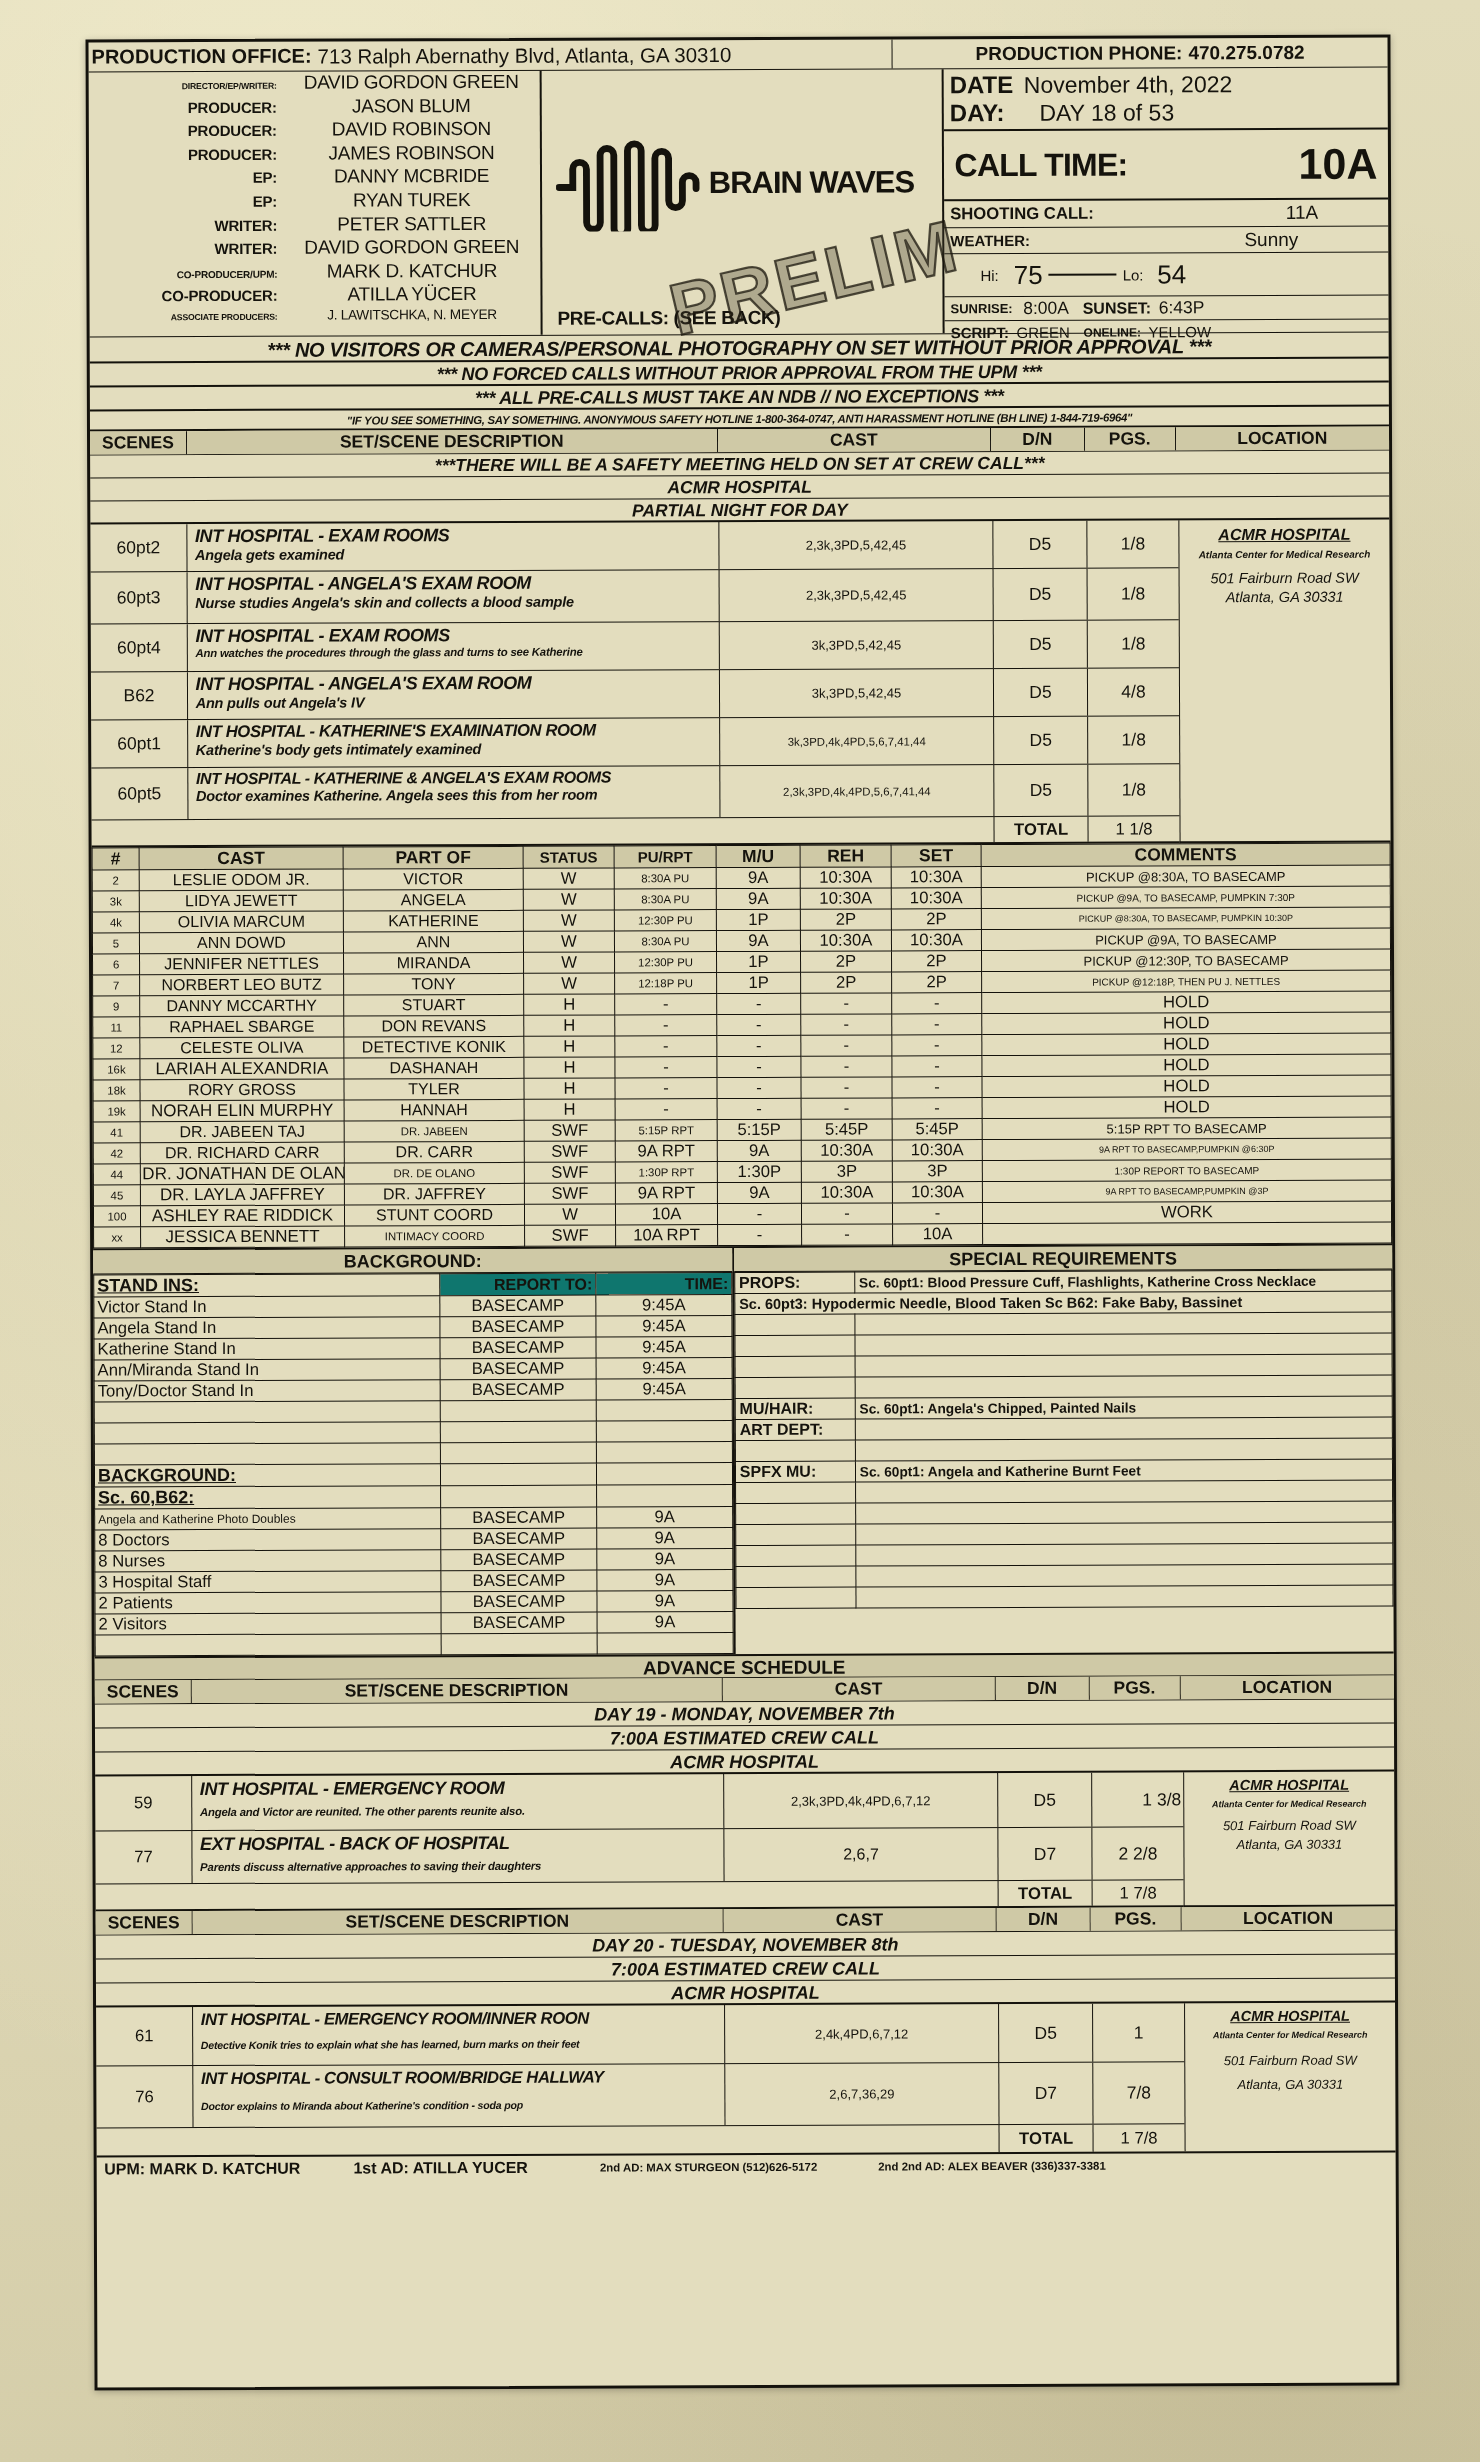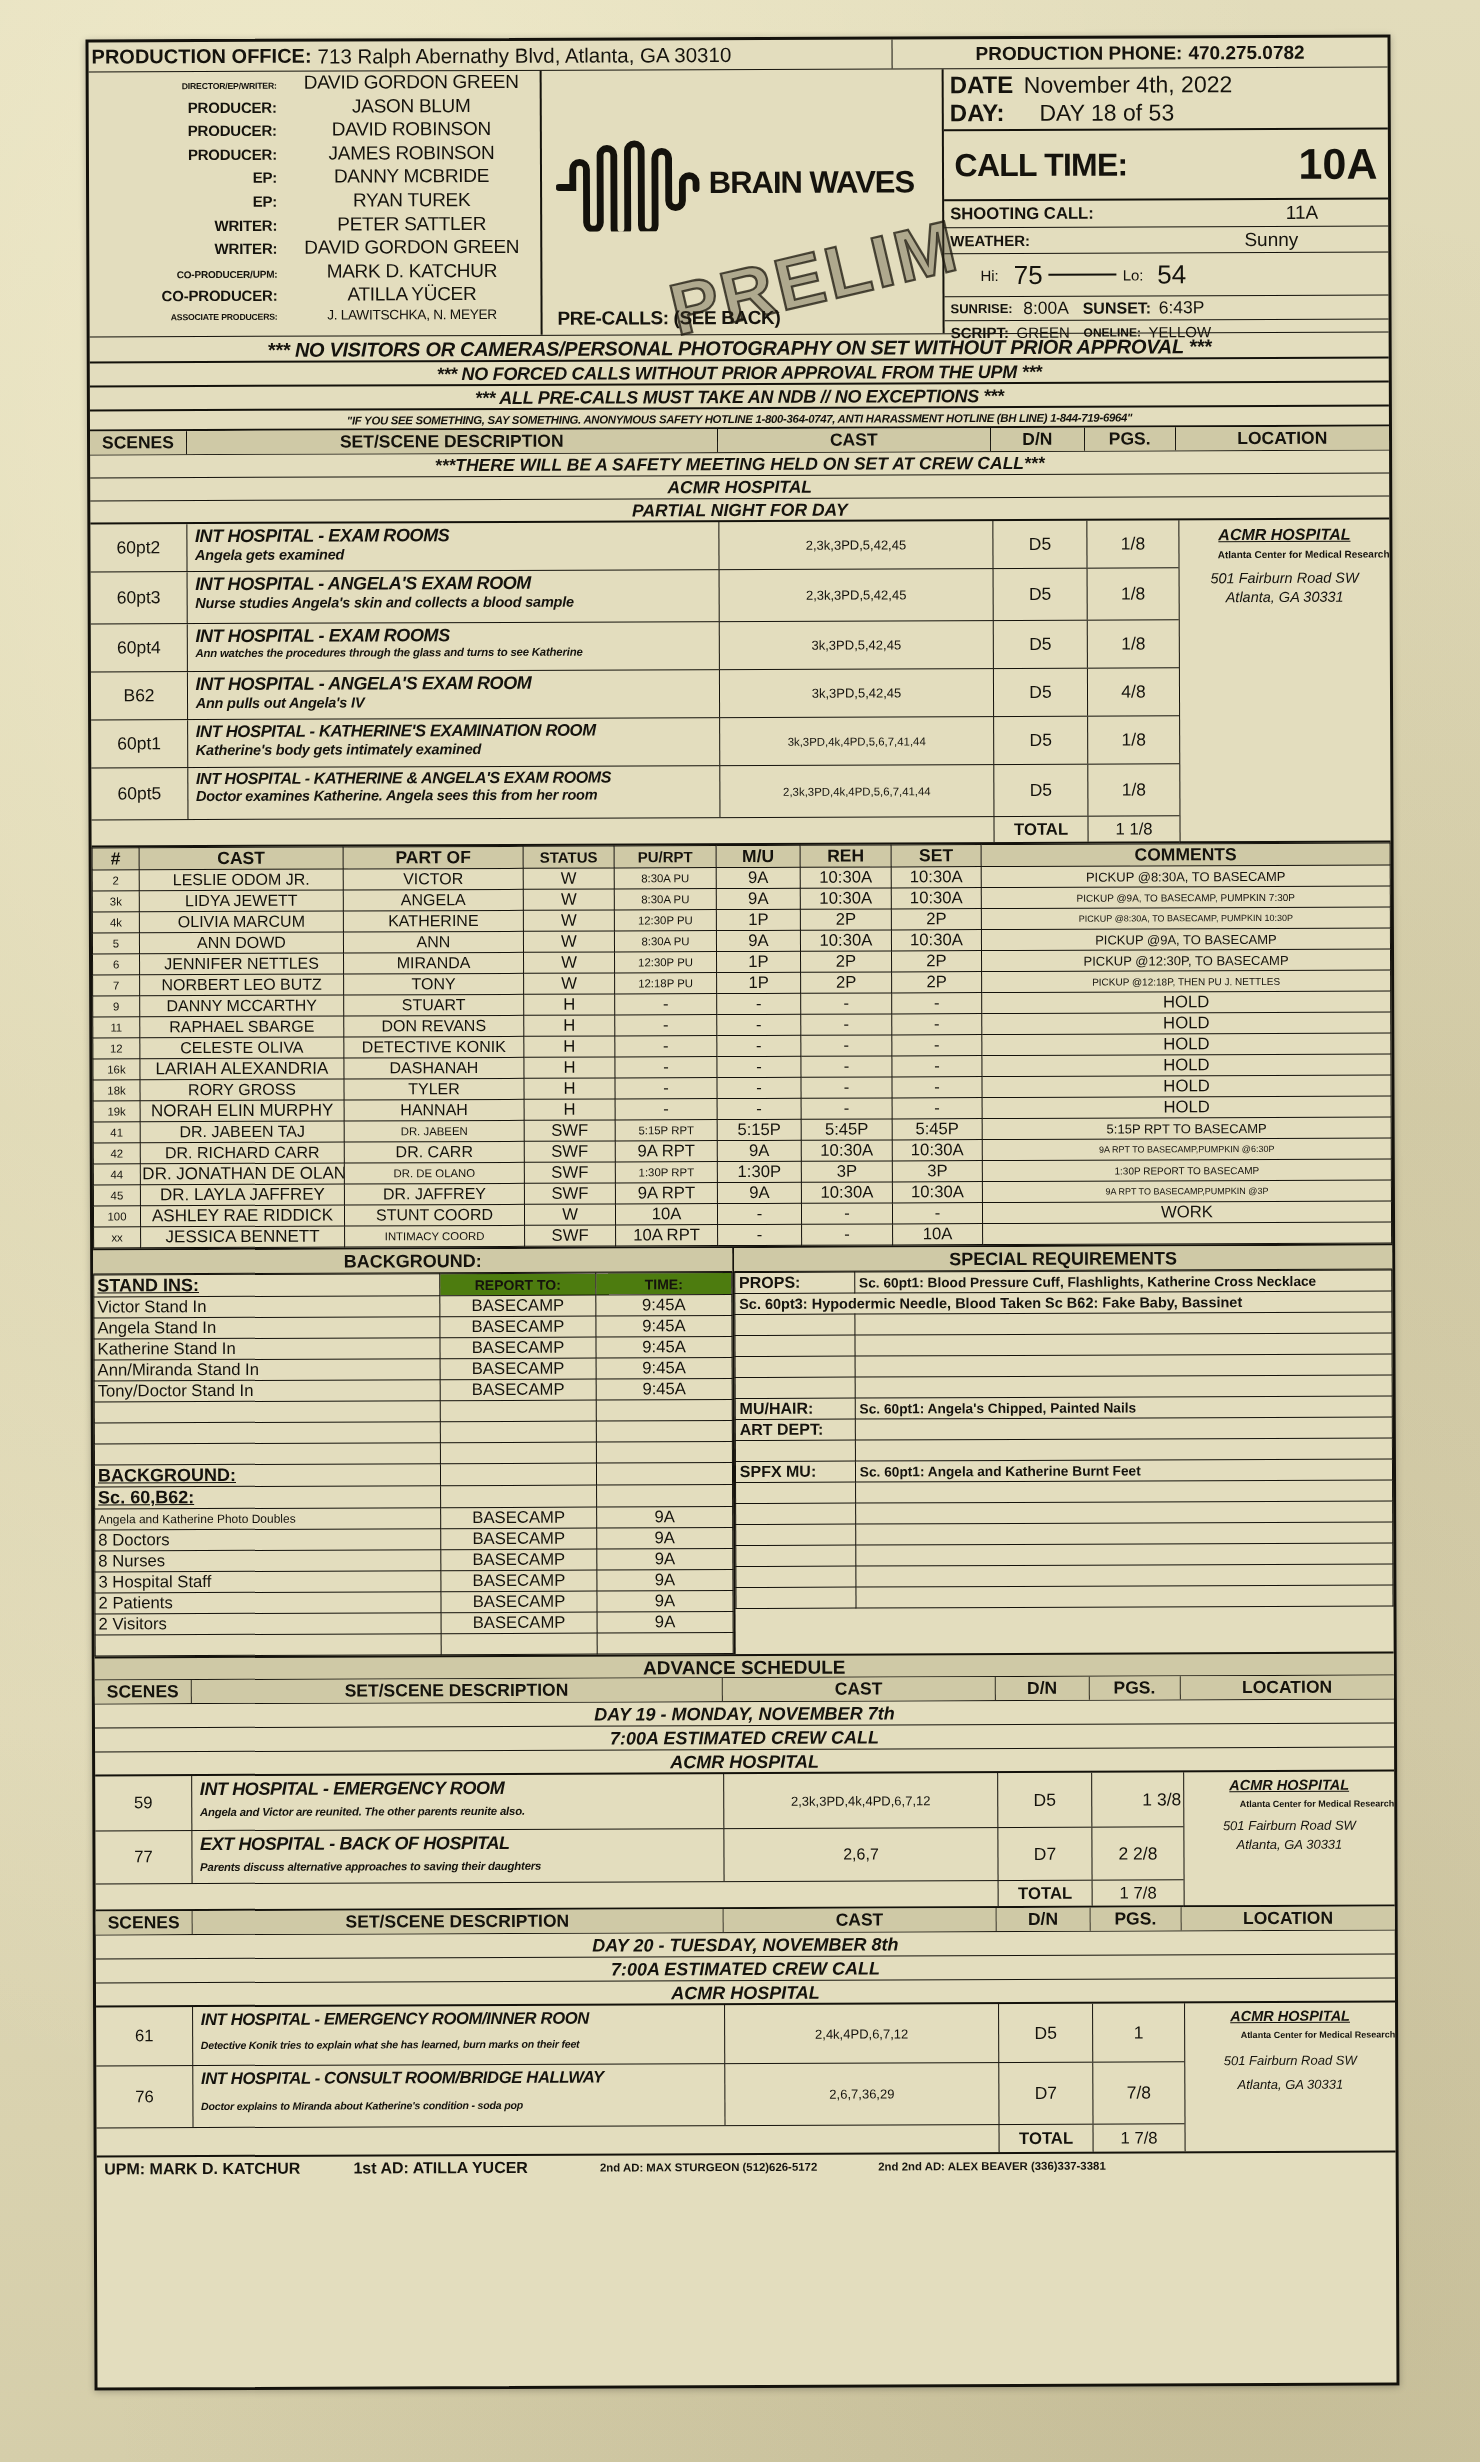--- a/index.html
+++ b/index.html
@@ -86,21 +86,21 @@
   .sc-desc { width:532px; padding-left:7.6px; }
   .sc-title { font-size:18px; font-weight:bold; font-style:italic; letter-spacing:-0.4px;}
   .sc-sub   { font-size:14.5px; font-weight:bold; font-style:italic; letter-spacing:-0.2px;}
   .sc-sub.xs{ font-size:11.4px; }
   .sc-cast { width:274px; display:flex; align-items:center; justify-content:center; font-size:16px;}
   .sc-cast.sm { font-size:13px; }
   .sc-cast.xs { font-size:11.4px; }
   .sc-dn   { width:94px; display:flex; align-items:center; justify-content:center; font-size:17.5px;}
   .sc-pg   { width:91px; display:flex; align-items:center; justify-content:center; font-size:17.5px;}
   .loc-t   { font-size:16px; font-weight:bold; font-style:italic; text-decoration:underline; text-align:center;}
-  .loc-s   { font-size:10px; font-weight:bold; text-align:right;}
+  .loc-s   { font-size:10px; font-style:italic; font-weight:bold; text-align:center;}
   .loc-a   { font-size:14.5px; font-style:italic; text-align:center; }
 
   
   .ct { width:100%; border-collapse:collapse; table-layout:fixed; }
   .ct th, .ct td { border:1.5px solid #14120c; padding:0 1.5px; text-align:center; height:21px; overflow:hidden; white-space:nowrap;}
   .ct th { background:#cfc9a6; font-size:17.5px; }
   .ct td { font-size:16.7px; }
   .ct td.nm { font-size:16px; }
   .ct td.nmS { font-size:17px;margin-left:11px; }
   .ct td.cm { font-size:13px; }
@@ -108,21 +108,21 @@
   .ct td.cmXS { font-size:9px; }
   .ct td.sml { font-size:11.4px; }
 
   
   .twocol { display:flex; }
   .bgcol { width:641px; border-right:2.3px solid #14120c; }
   .spcol { flex:1; }
   .hdrbar { background:#cfc9a6; text-align:center; font-weight:bold; font-size:18px; height:24px; line-height:24px; border-bottom:1.5px solid #14120c;}
   .bgt { width:100%; border-collapse:collapse; table-layout:fixed; }
   .bgt td, .bgt th { border:1.5px solid #14120c; height:21px; padding:0 3px; overflow:hidden; white-space:nowrap;}
-  .bgt th { background:#4d7c0f; font-size:14px; }
+  .bgt th { background:#0f766e; font-size:16px;text-align:right; }
   .bgt td { font-size:16.7px; }
   .bgt td.lbl { font-weight:bold; text-decoration:underline; }
   .bgt td.sm { font-size:12px; }
 
   .spt { width:100%; border-collapse:collapse; table-layout:fixed;}
   .spt td { border:1.5px solid #14120c; height:21px; padding:0 3.8px; overflow:hidden; white-space:nowrap; font-size:14.5px;}
   .spt td.k { font-weight:bold; font-size:16px; text-align:left; width:120px;}
   .spt td.v { font-size:13.7px; font-weight:bold;}
   .spt td.v2 { font-size:14.5px; font-weight:bold;}
 

